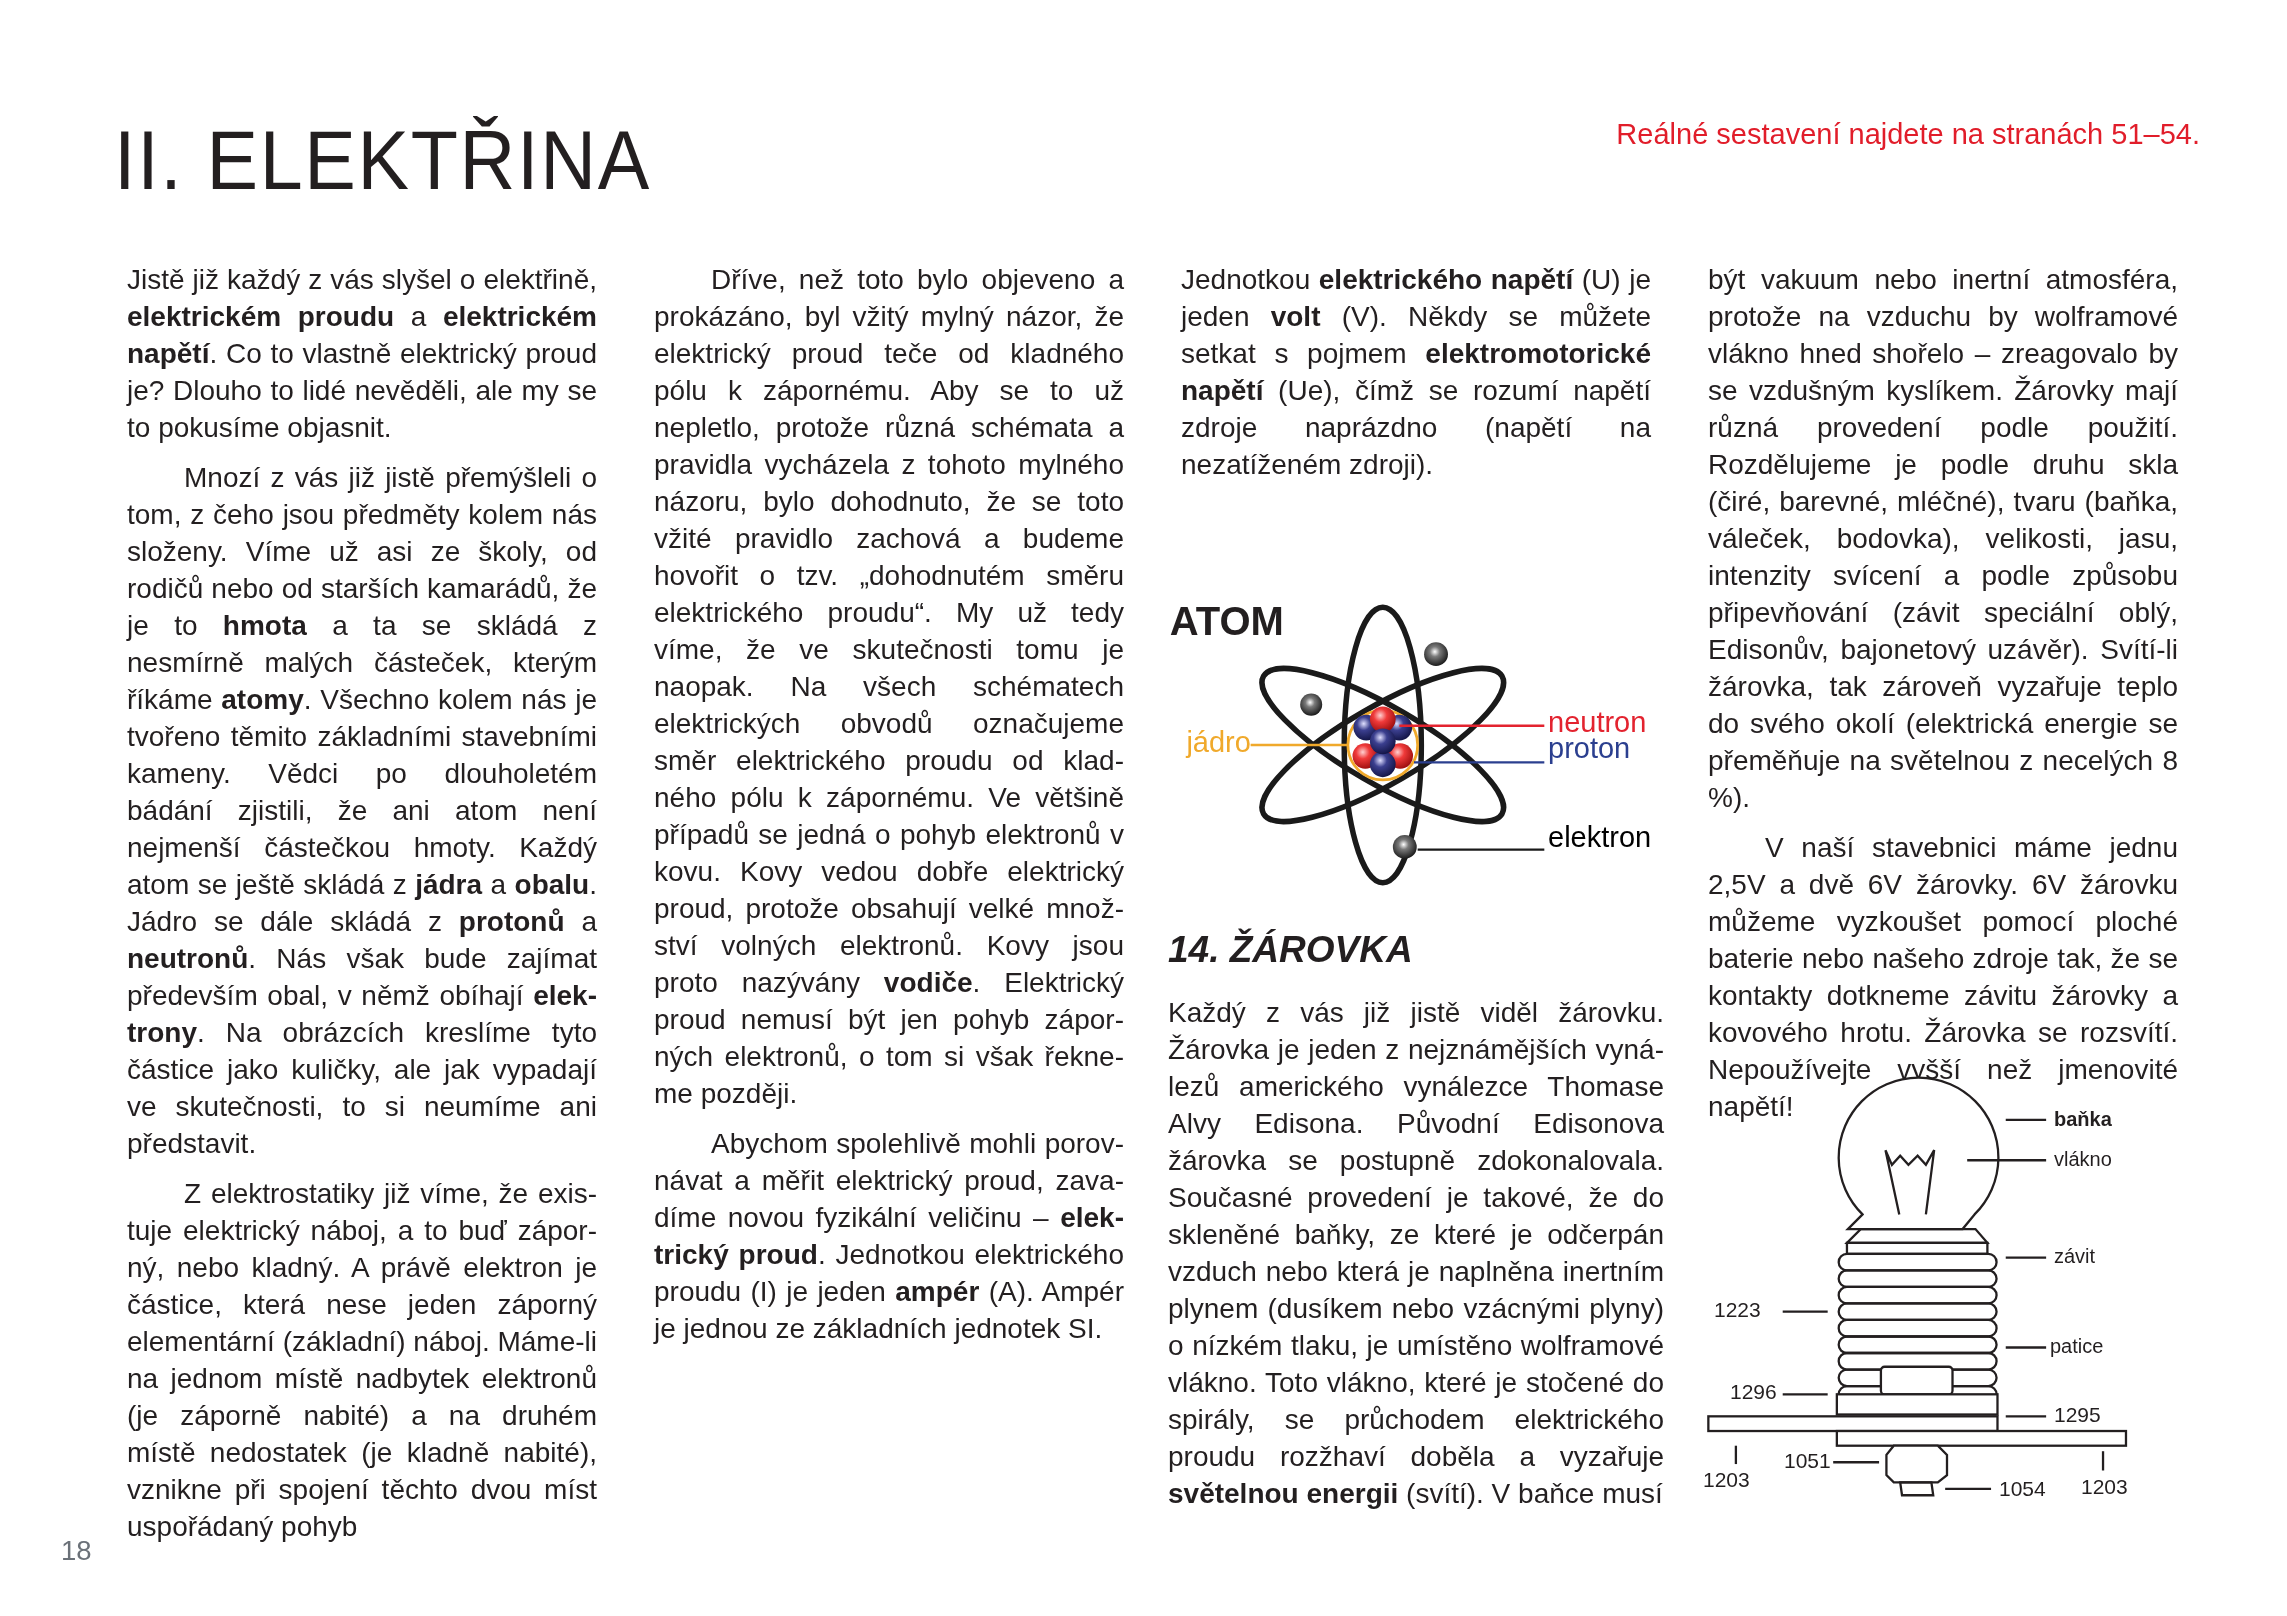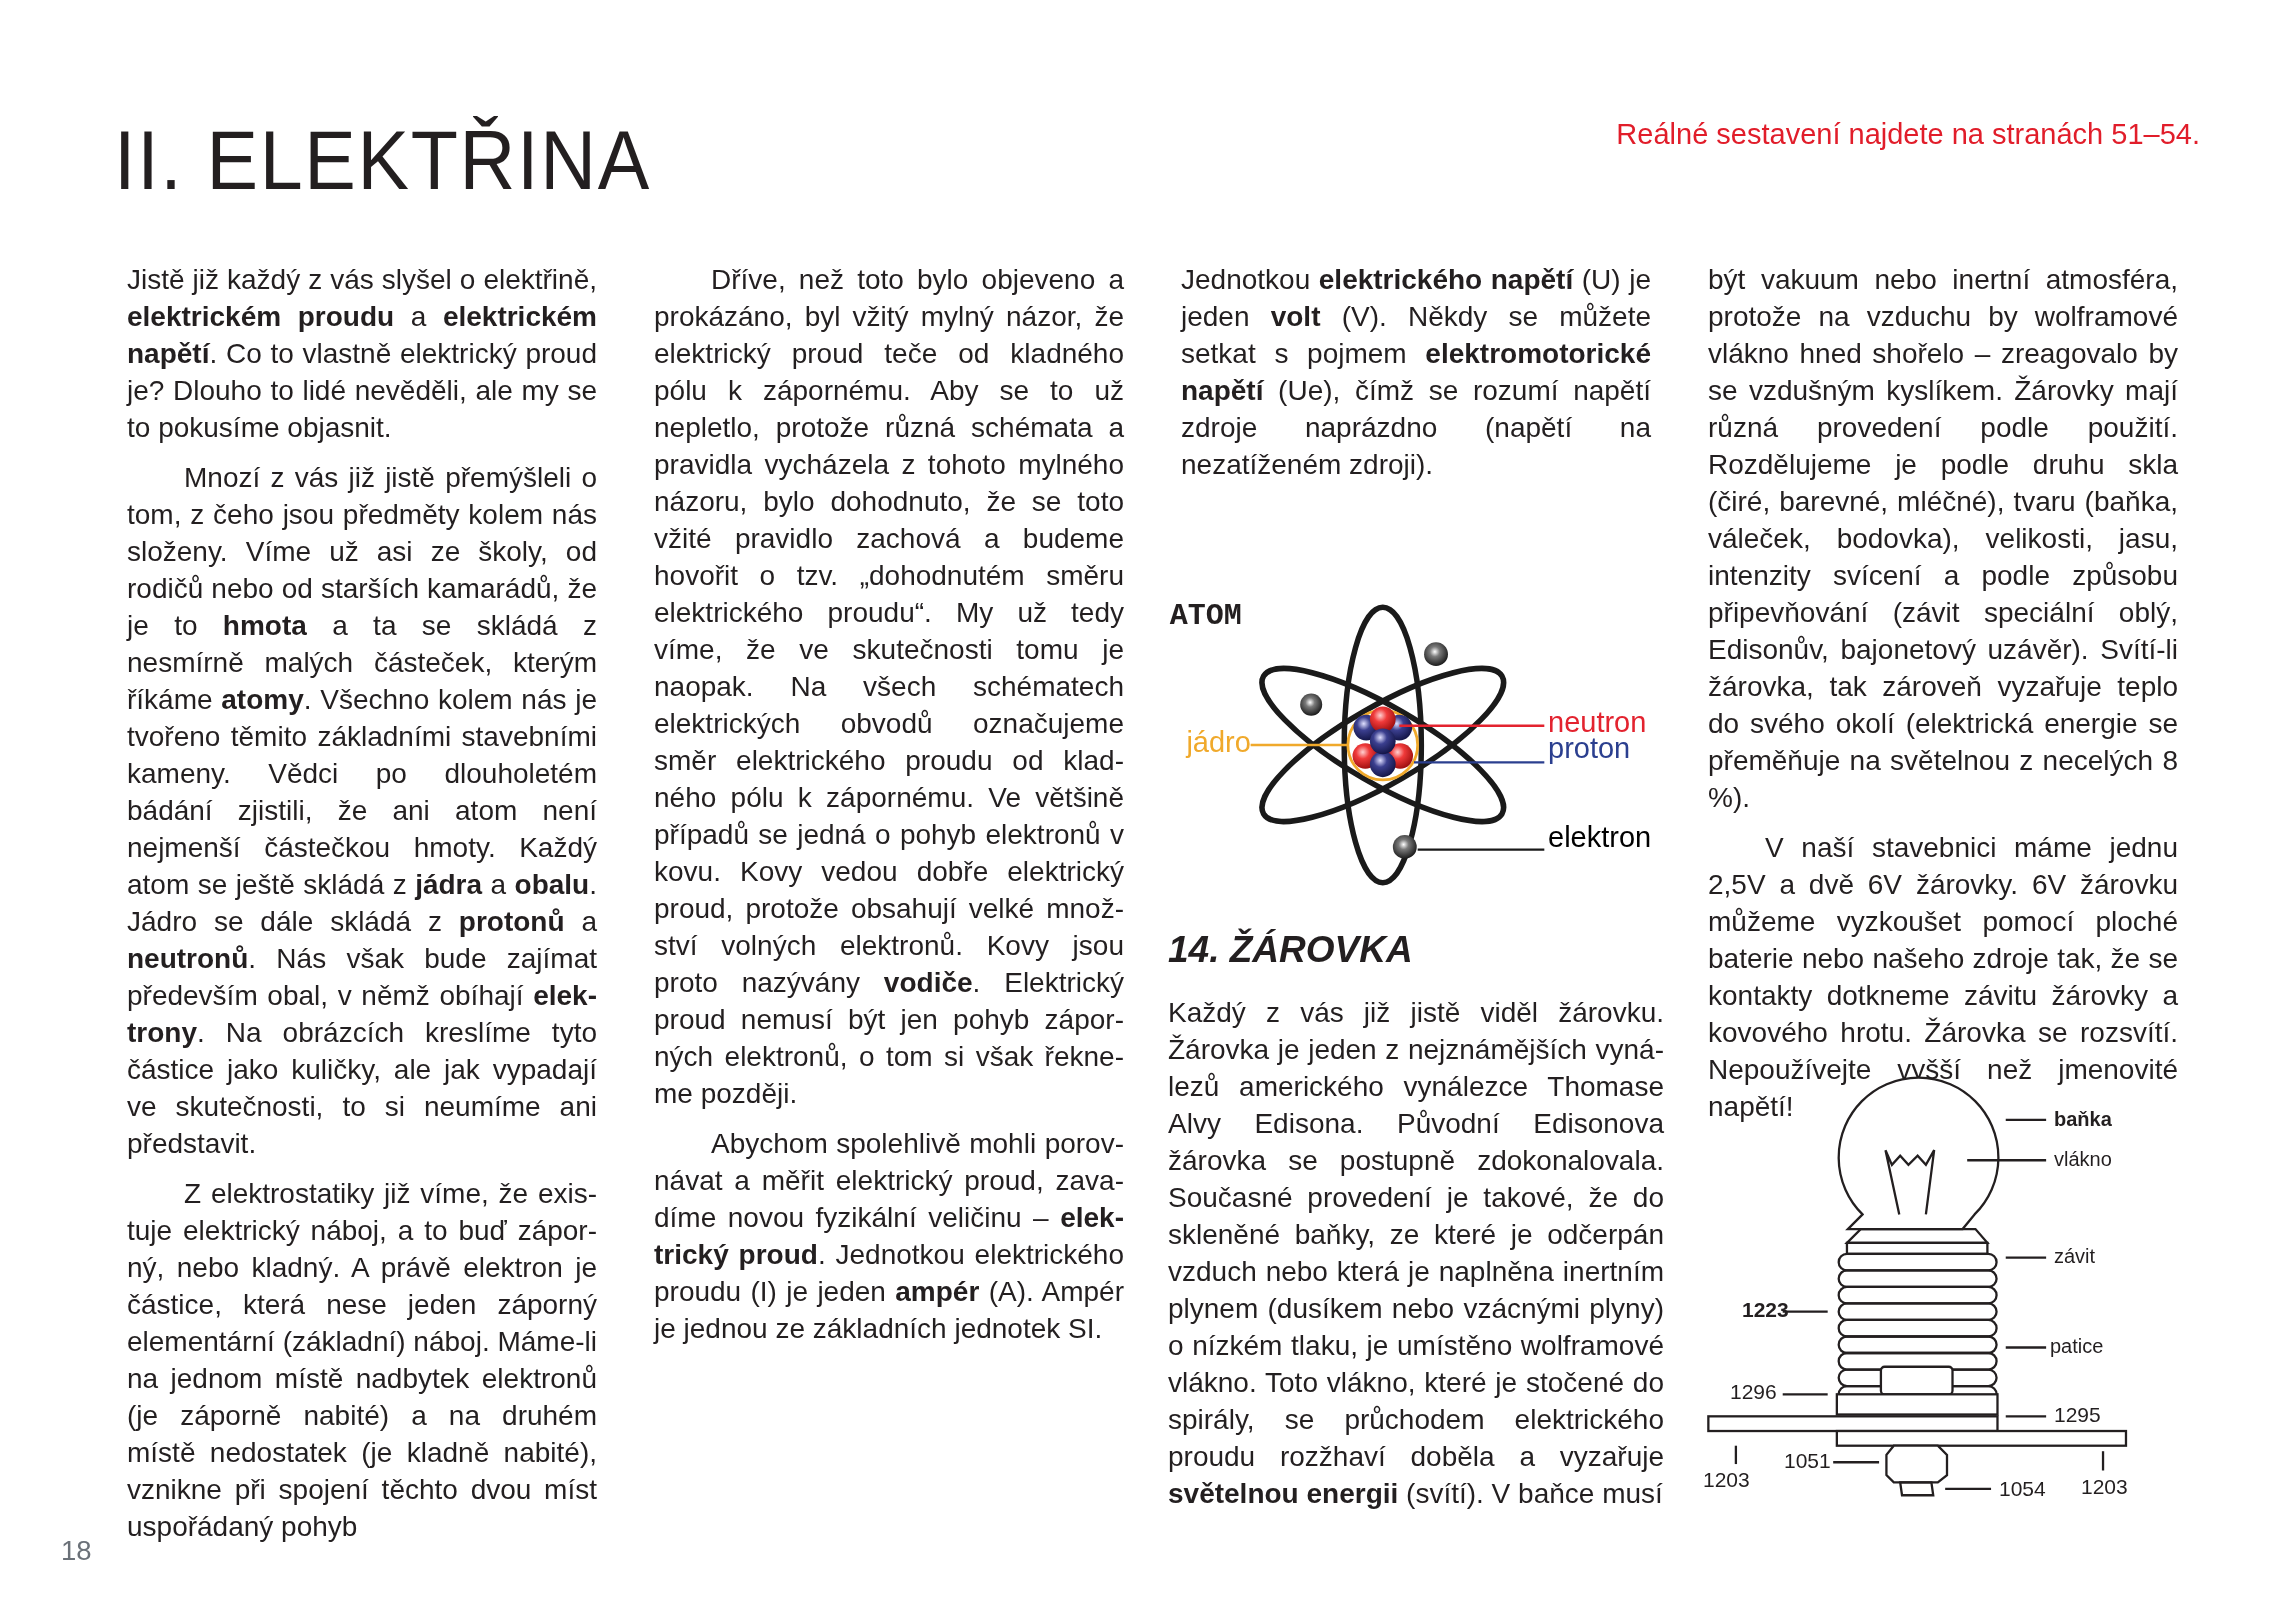--- a/index.html
+++ b/index.html
@@ -24,21 +24,21 @@
     text-align: justify; hyphens: manual;
   }
   .column p { margin: 13px; }
   .column p.indent { text-indent: 57px; }
   .col1 { left: 114px; }
   .col2 { left: 641px; }
   .col3 { left: 1168px; }
   .col4 { left: 1695px; }
   b { font-weight: 700; }
   .atom-block { position: absolute; left: 1168px; top: 588px; width: 514px; height: 303px; }
-  .atom-title { position: absolute; left: 1.8px; top: 11px; font-size: 30px; font-weight: 700; font-family: Liberation Mono, monospace; }
+  .atom-title { position: absolute; left: 1.8px; top: 11px; font-size: 40px; font-weight: 700; }
   .atom-label { position: absolute; font-size: 29px; }
   .section-heading {
     position: absolute; left: 1168px; top: 929px;
     font-size: 37px; font-weight: 700; font-style: italic;
   }
   .col3b { position: absolute; left: 1168px; top: 994px; width: 496px; font-size: 28px; line-height: 37px; text-align: justify; }
   .col3b p { margin: 0; }
   .bulb { position: absolute; left: 1690px; top: 1047px; width: 514px; height: 478px; }
   .bulb-label { position: absolute; font-size: 20px; }
   .bulb-num { position: absolute; font-size: 21px; }
@@ -156,21 +156,21 @@
       <line x1="50" y1="434" x2="50" y2="454"></line>
       <line x1="450" y1="440" x2="450" y2="461"></line>
       <line x1="156" y1="452" x2="206" y2="452"></line>
       <line x1="278" y1="481" x2="328" y2="481"></line>
     </g>
   </svg>
   <div class="bulb-label" style="left:364px;top:61px;font-weight:bold;">baňka</div>
   <div class="bulb-label" style="left:364px;top:101px;">vlákno</div>
   <div class="bulb-label" style="left:364px;top:198px;">závit</div>
   <div class="bulb-label" style="left:360px;top:288px;">patice</div>
-  <div class="bulb-num" style="left:52px;top:251px;font-weight:bold;">1223</div>
+  <div class="bulb-num" style="left:24px;top:251px;">1223</div>
   <div class="bulb-num" style="left:40px;top:333px;">1296</div>
   <div class="bulb-num" style="left:364px;top:356px;">1295</div>
   <div class="bulb-num" style="left:94px;top:402px;">1051</div>
   <div class="bulb-num" style="left:309px;top:430px;">1054</div>
   <div class="bulb-num" style="left:13px;top:421px;">1203</div>
   <div class="bulb-num" style="left:391px;top:428px;">1203</div>
 </div>
 
 <div class="page-number">18</div>
 

